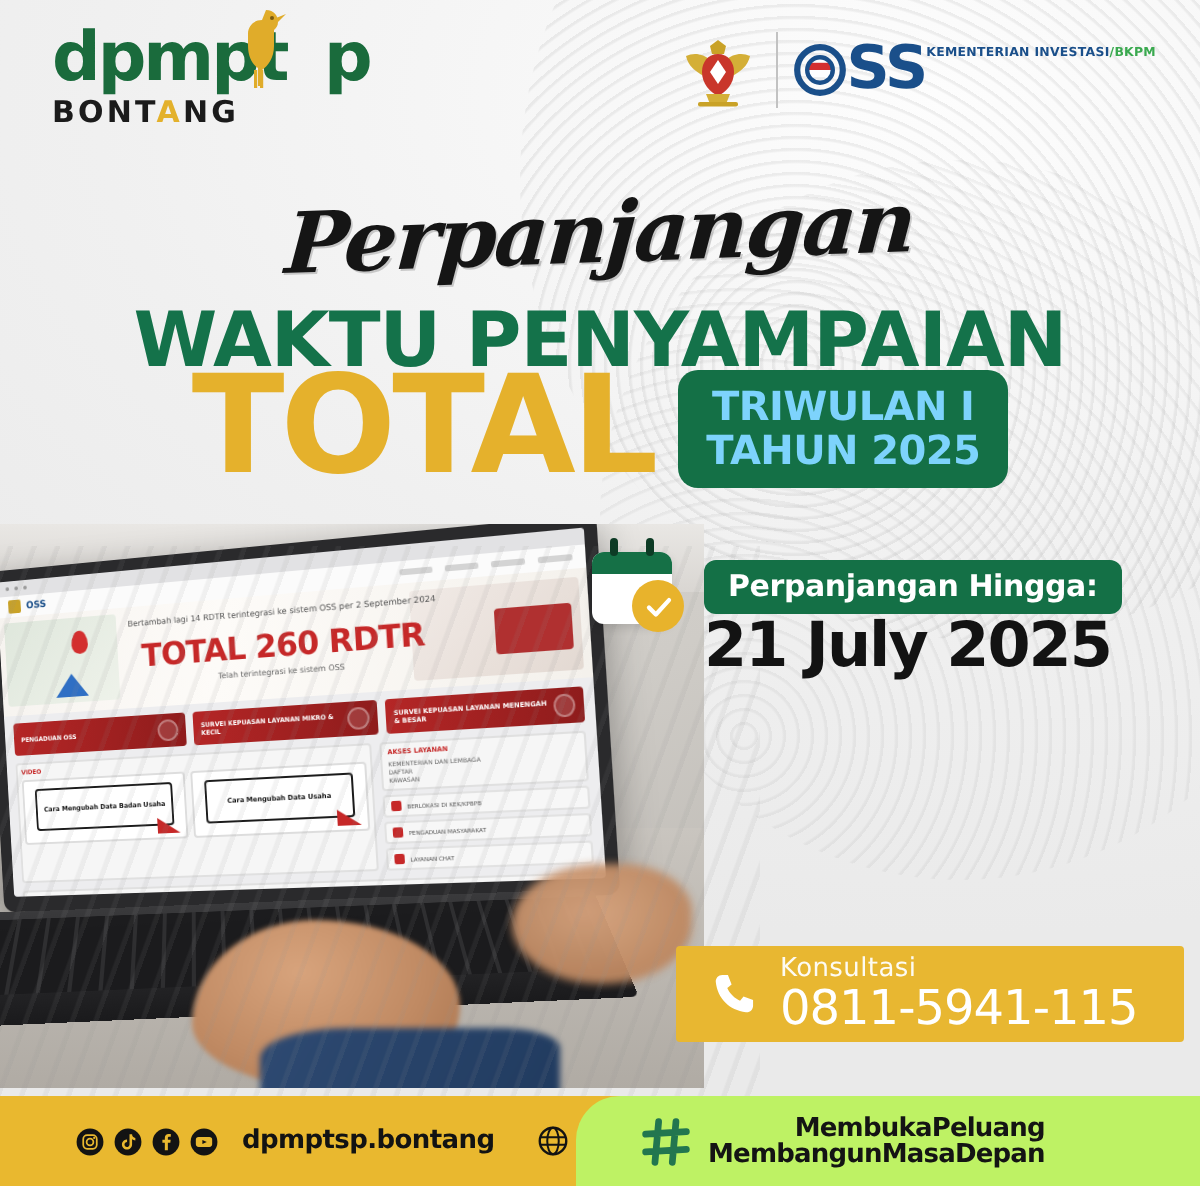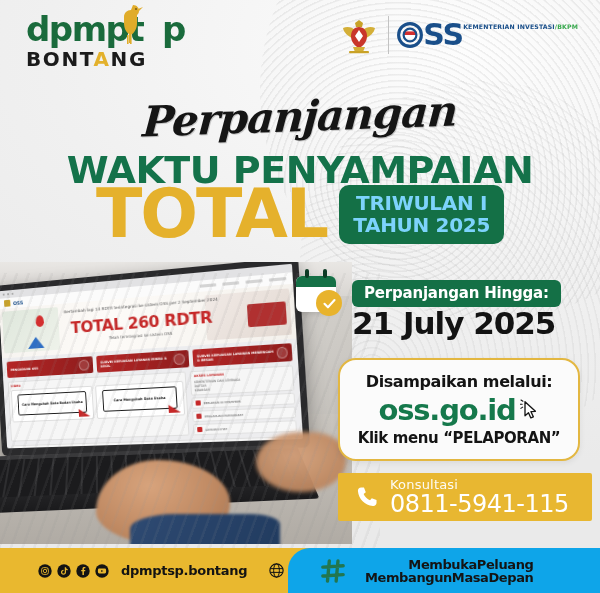--- a/index.html
+++ b/index.html
@@ -56,21 +56,21 @@
   .logo-dpm{position:absolute;left:26px;top:12px;}
   .logo-word{
     font-size:34px;font-weight:bold;color:#1a6b3c;letter-spacing:-1.5px;
     line-height:34px;position:relative;font-family:"DejaVu Sans",sans-serif;
   }
   .logo-word .gap{color:transparent;}
   .heron{
     position:absolute;left:92px;top:-9px;width:26px;height:44px;
   }
   .logo-sub{
-    font-size:20px;font-weight:bold;color:#1b1b1b;letter-spacing:1.6px;
+    font-size:15px;font-weight:bold;color:#1b1b1b;letter-spacing:1.6px;
     margin-top:1px;font-family:"DejaVu Sans",sans-serif;
   }
   .logo-sub .gold{color:#e3b12c;}
 
   .logo-oss{position:absolute;right:22px;top:14px;display:flex;align-items:center;gap:8px;}
   .garuda{width:42px;height:42px;}
   .divline{width:1px;height:38px;background:#c2c2c2;}
   .oss-block{display:flex;flex-direction:row;align-items:flex-start;}
   .oss-text{display:flex;align-items:center;}
   .oss-word{
@@ -282,22 +282,22 @@
   .fsoc{display:flex;align-items:center;gap:5px;margin-left:38px;}
   .fsoc svg{width:14px;height:14px;display:block;}
   .fhandle{
     margin-left:7px;font-family:"DejaVu Sans",sans-serif;font-weight:bold;
     font-size:13px;color:#131313;letter-spacing:-0.3px;
   }
   .fweb{display:flex;align-items:center;gap:6px;margin-left:22px;}
   .fweb svg{width:15px;height:15px;display:block;}
   .fhash{
     position:absolute;right:0;top:0;height:45px;width:280px;
-    background:#0ea5e9;border-radius:22px 0 0 0;
-    display:flex;align-items:center;gap:19px;padding-left:32px;
+    background:#bef264;border-radius:22px 0 0 0;
+    display:flex;align-items:center;gap:8px;padding-left:32px;
   }
   .fhash svg{width:26px;height:26px;flex:none;}
   .fhash-t{display:flex;flex-direction:column;line-height:13px;}
   .fhash-t span{
     font-family:"DejaVu Sans",sans-serif;font-weight:bold;font-size:13px;color:#141414;letter-spacing:-0.4px;
   }
 </style>
 </head>
 <body>
 
@@ -470,35 +470,20 @@
     <div class="check">
       <svg viewBox="0 0 24 24">
         <path d="M4 12.5 L9.5 18 L20 6.5" fill="none" stroke="#ffffff" stroke-width="3.4" stroke-linecap="round" stroke-linejoin="round"></path>
       </svg>
     </div>
   </div>
 
   <div class="pill">Perpanjangan Hingga:</div>
   <div class="bigdate">21 July 2025</div>
 
-  <div class="whitebox">
-    <div class="wb1">Disampaikan melalui:</div>
-    <div class="wb2row">
-      <div class="wb2">oss.go.id</div>
-      <span class="cursor">
-        <svg viewBox="0 0 24 26">
-          <path d="M6 3 L6 20 L10.2 16.2 L13 22.5 L16 21.2 L13.2 15 L18.5 14.6 Z" fill="#ffffff" stroke="#141414" stroke-width="1.6" stroke-linejoin="round"></path>
-          <path d="M3.5 2.5 L1.2 1" stroke="#141414" stroke-width="1.3" stroke-linecap="round"></path>
-          <path d="M2.6 6 L0.2 6" stroke="#141414" stroke-width="1.3" stroke-linecap="round"></path>
-          <path d="M3.2 9.6 L1 11" stroke="#141414" stroke-width="1.3" stroke-linecap="round"></path>
-        </svg>
-      </span>
-    </div>
-    <div class="wb3">Klik menu “PELAPORAN”</div>
-  </div>
 
   <div class="phonebox">
     <svg viewBox="0 0 24 24">
       <path d="M6.6 3.2 L9.2 3.2 L10.9 7.6 L8.9 9.2 C9.9 11.6 12.4 14.1 14.8 15.1 L16.4 13.1 L20.8 14.8 L20.8 17.4 C20.8 19.2 19.3 20.6 17.5 20.4 C9.9 19.6 4.4 14.1 3.6 6.5 C3.4 4.7 4.8 3.2 6.6 3.2 Z" fill="#ffffff"></path>
     </svg>
     <div class="pb-txt">
       <span class="pb1">Konsultasi</span>
       <span class="pb2">0811-5941-115</span>
     </div>
   </div>

